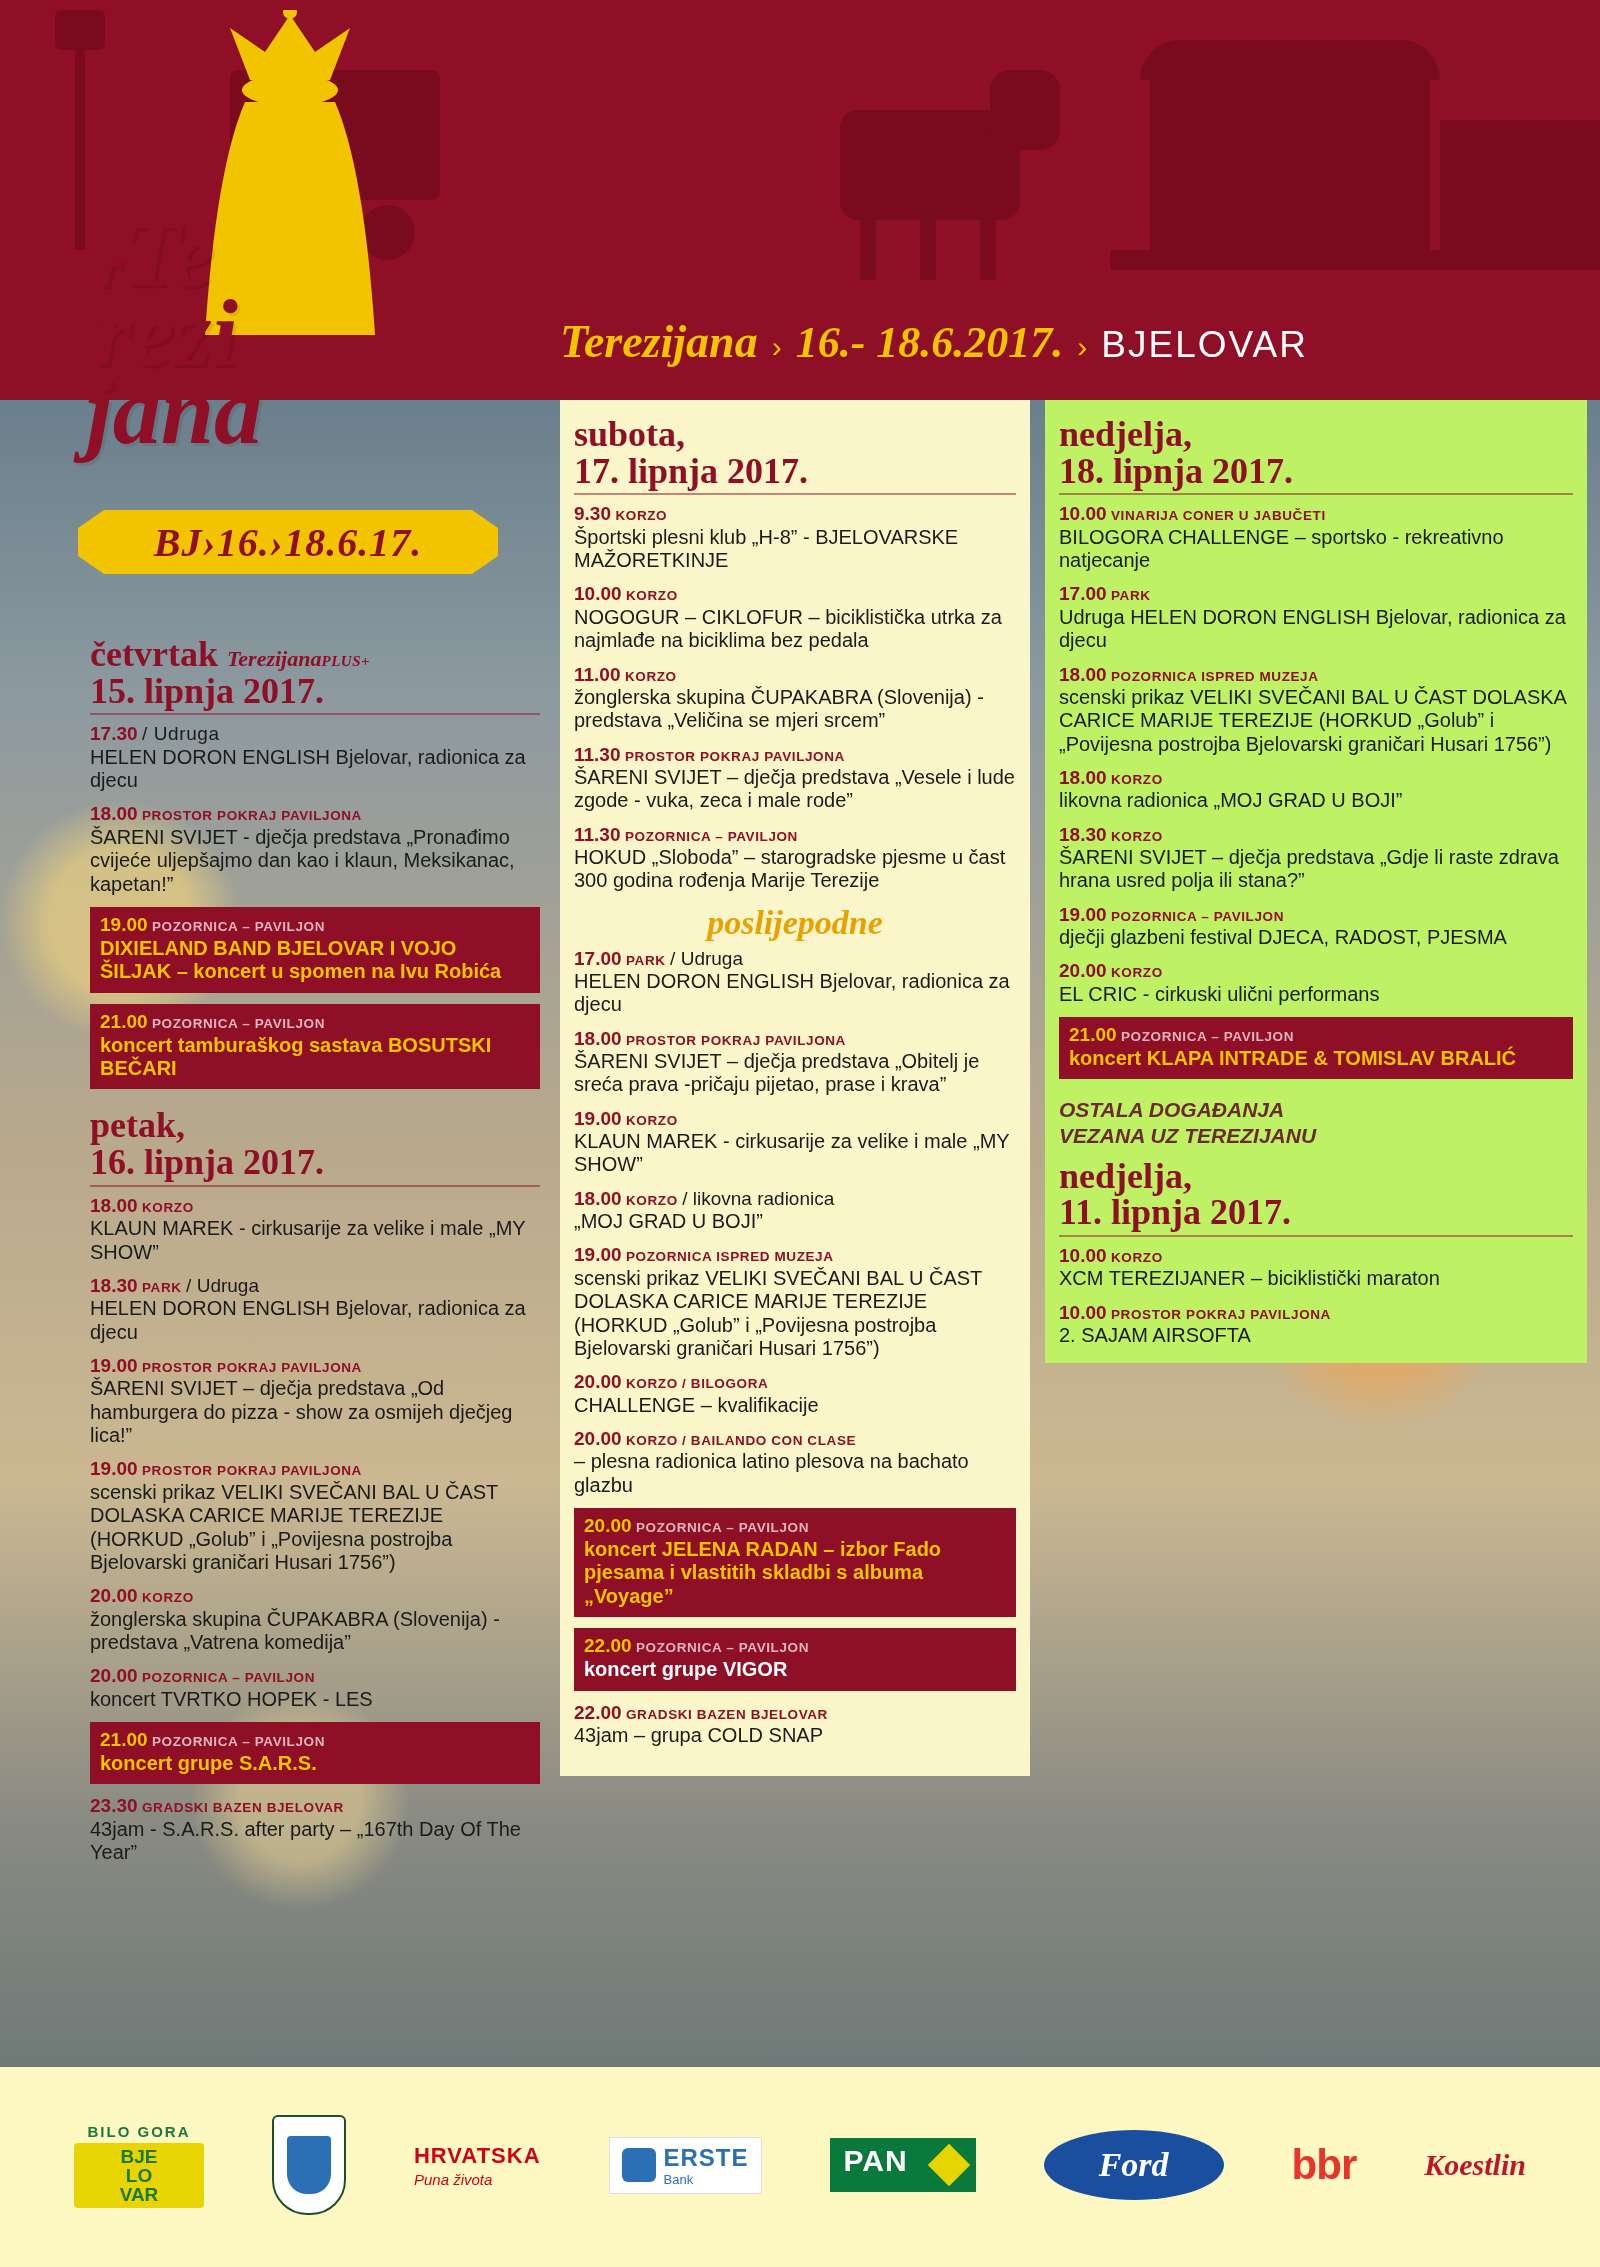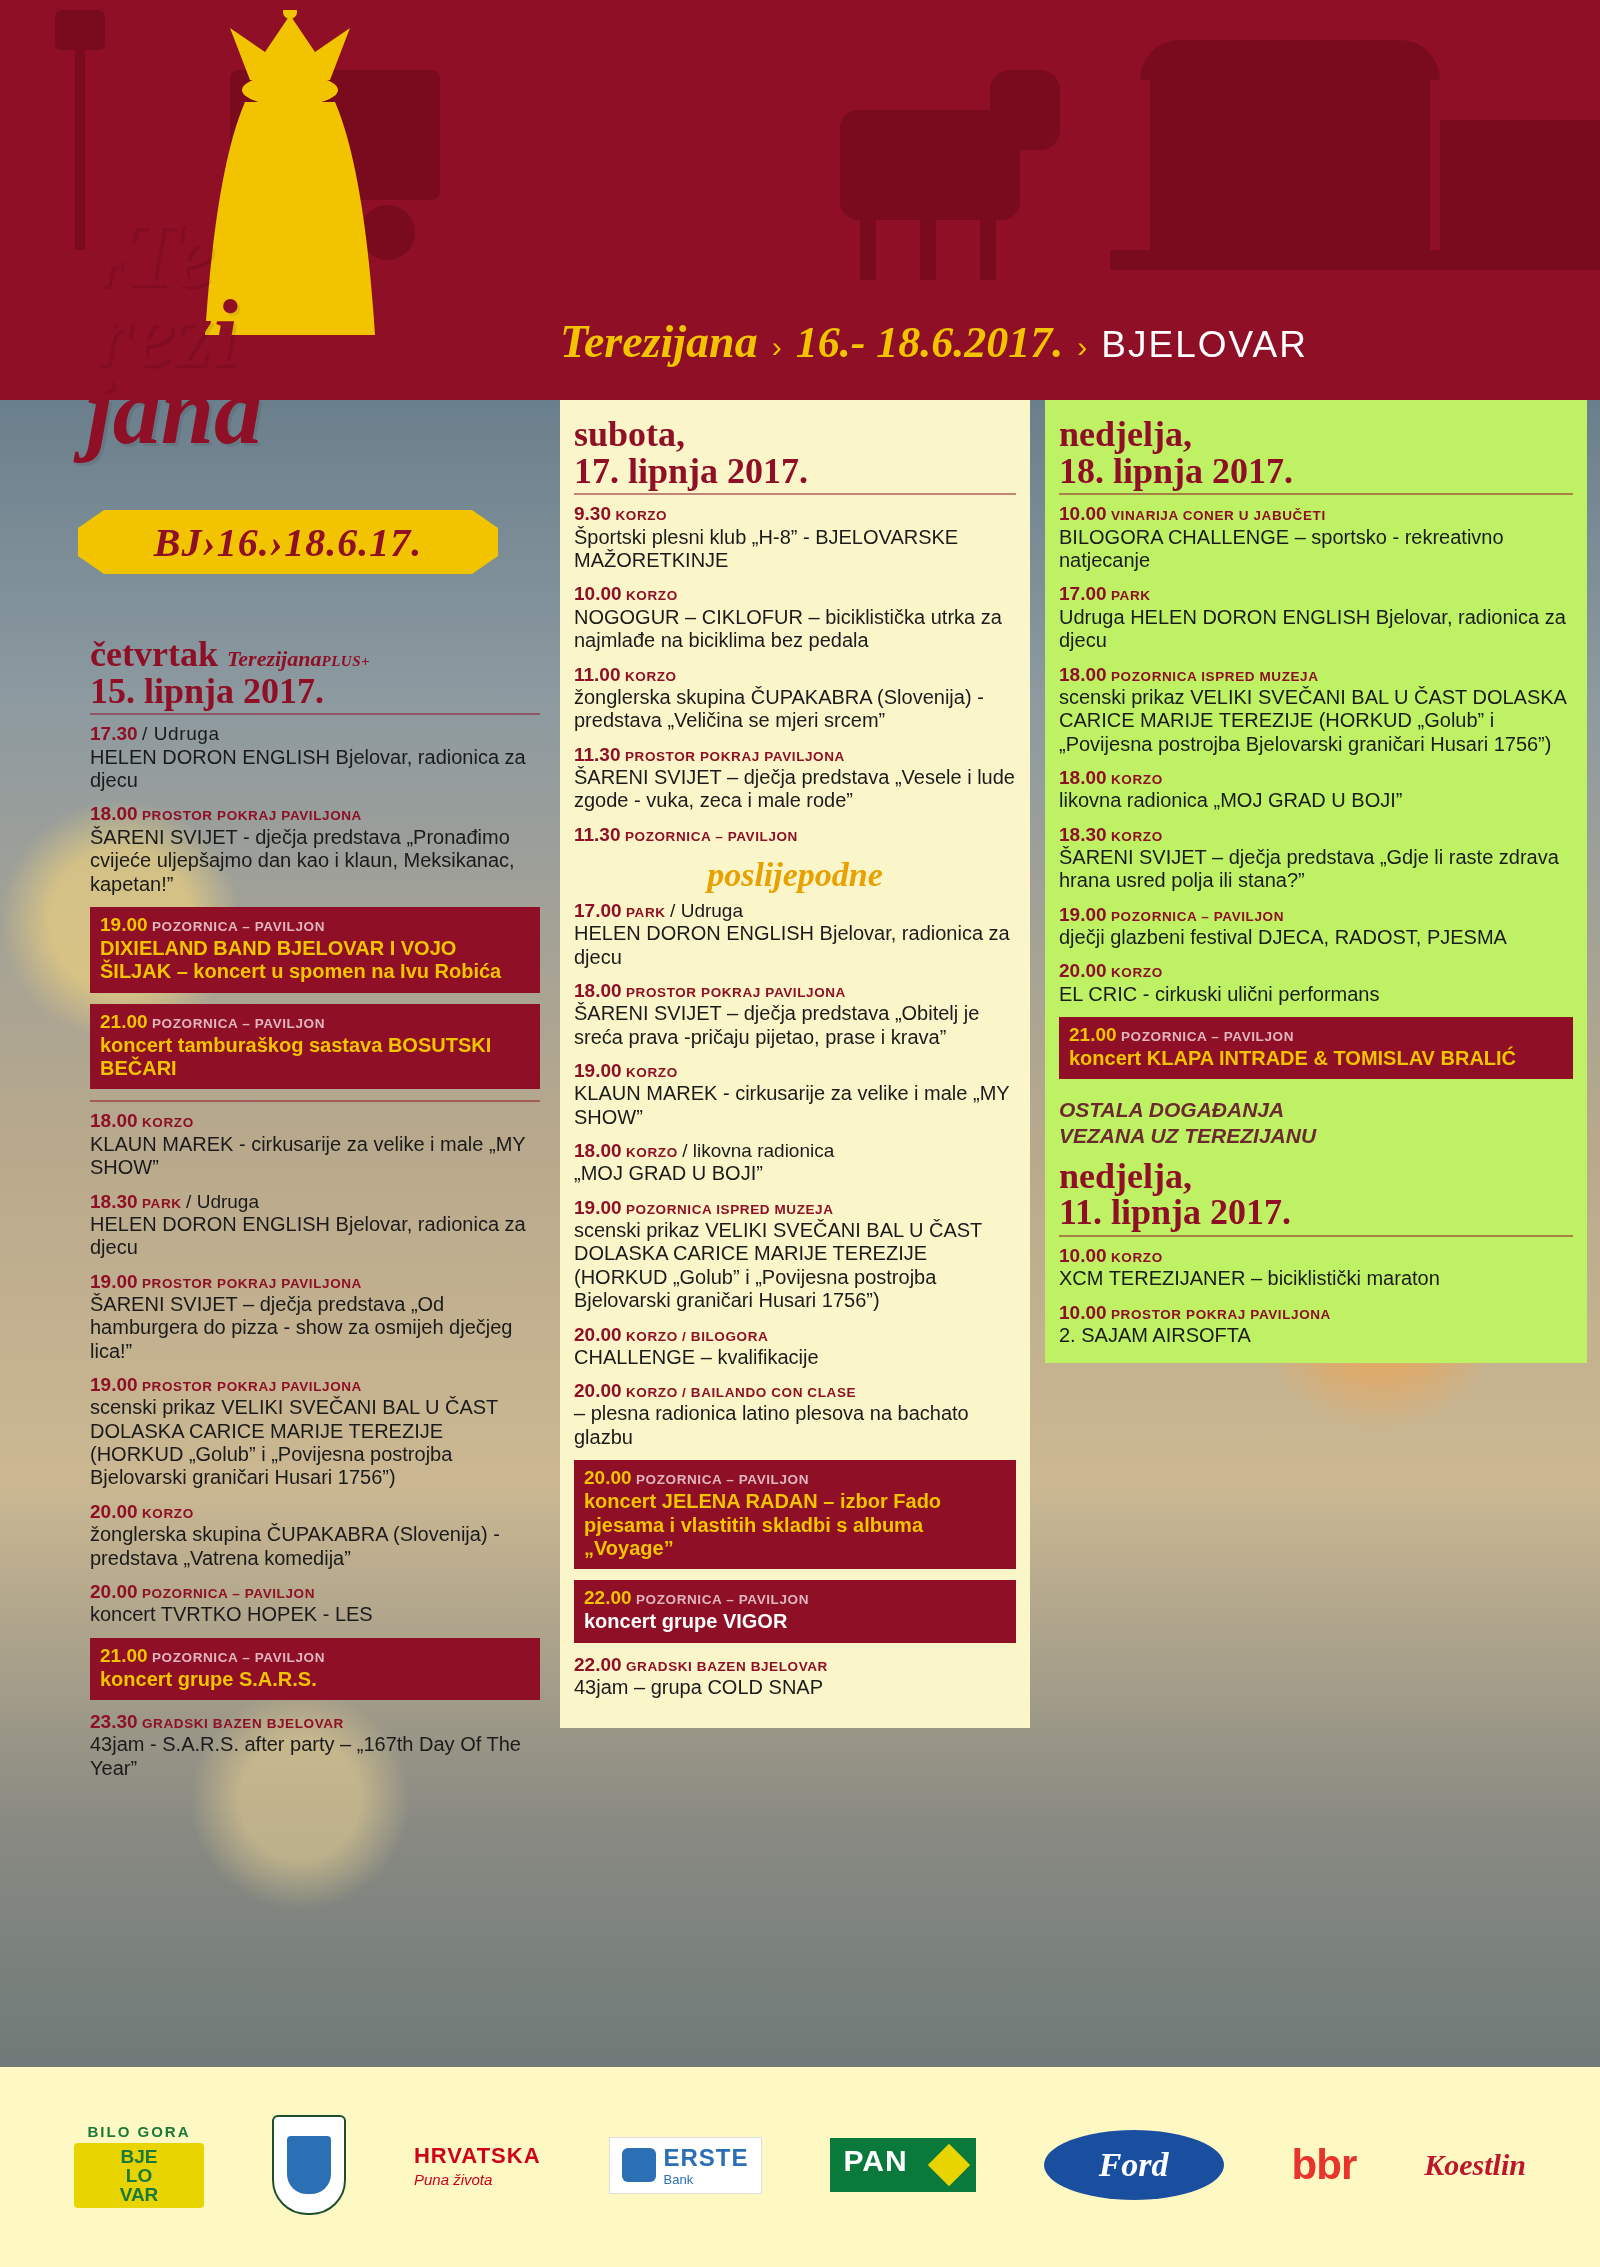--- a/index.html
+++ b/index.html
@@ -245,20 +245,24 @@
         <span class="place">POZORNICA – PAVILJON</span></div>
         <div class="desc" style="color:#f2c400;font-weight:bold;">DIXIELAND BAND BJELOVAR I VOJO ŠILJAK – koncert u spomen na Ivu Robića</div>
       </div>
 
       <div class="hl">
         <div class="line1"><span class="time">21.00</span>
         <span class="place">POZORNICA – PAVILJON</span></div>
         <div class="desc" style="color:#f2c400;font-weight:bold;">koncert tamburaškog sastava BOSUTSKI BEČARI</div>
       </div>
 
+      <div class="day" style="margin-top:18px;">
+        <span>petak,</span>
+        <span class="sub">16. lipnja 2017.</span>
+      </div>
       <div class="day-rule"></div>
 
       <div class="ev">
         <div class="line1"><span class="time">18.00</span>
         <span class="place">KORZO</span></div>
         <div class="desc">KLAUN MAREK - cirkusarije za velike i male „MY SHOW”</div>
       </div>
 
       <div class="ev">
         <div class="line1"><span class="time">18.30</span>
@@ -330,20 +334,21 @@
       <div class="desc">žonglerska skupina ČUPAKABRA (Slovenija) - predstava „Veličina se mjeri srcem”</div>
     </div>
     <div class="ev">
       <div class="line1"><span class="time">11.30</span>
       <span class="place">PROSTOR POKRAJ PAVILJONA</span></div>
       <div class="desc">ŠARENI SVIJET – dječja predstava „Vesele i lude zgode - vuka, zeca i male rode”</div>
     </div>
     <div class="ev">
       <div class="line1"><span class="time">11.30</span>
       <span class="place">POZORNICA – PAVILJON</span></div>
+      <div class="desc">HOKUD „Sloboda” – starogradske pjesme u čast 300 godina rođenja Marije Terezije</div>
     </div>
 
     <div class="partday">poslijepodne</div>
 
     <div class="ev">
       <div class="line1"><span class="time">17.00</span>
       <span class="place">PARK</span>
       <span style="font-size:19px;color:#1b1b1b;">/ Udruga</span></div>
       <div class="desc">HELEN DORON ENGLISH Bjelovar, radionica za djecu</div>
     </div>

